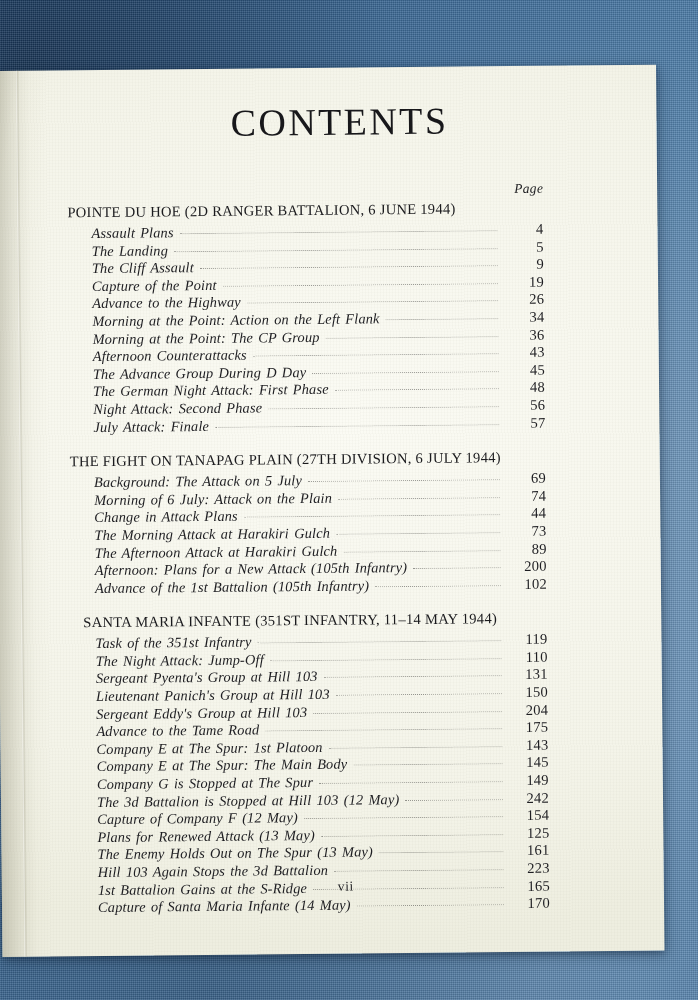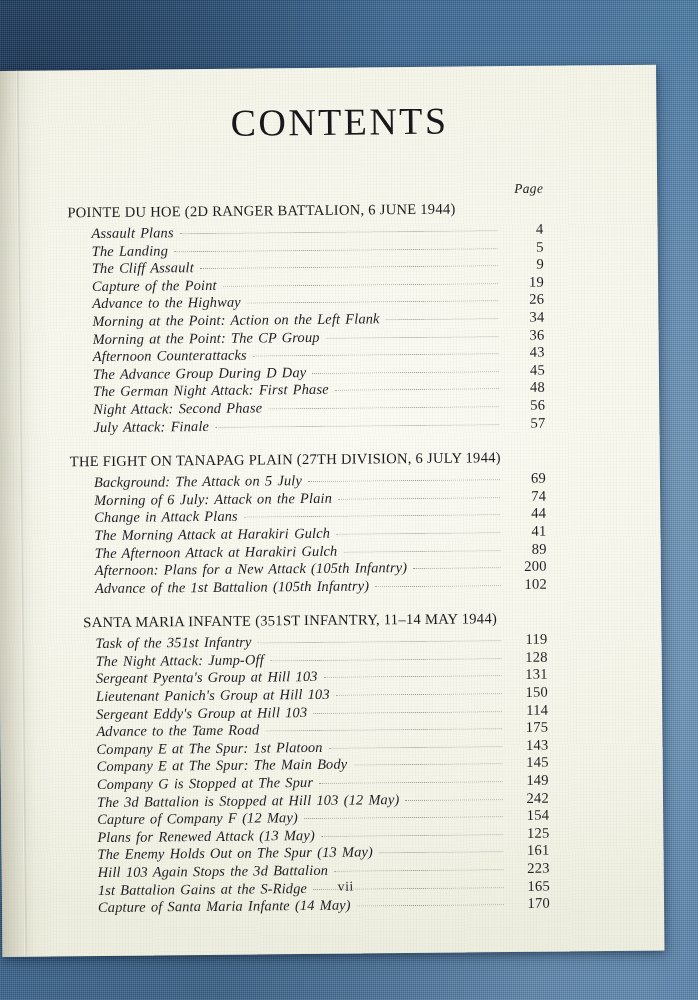--- a/index.html
+++ b/index.html
@@ -301,21 +301,21 @@
               <span class="pnum">74</span>
             </div>
             <div class="entry">
               <span class="etitle">Change in Attack Plans</span>
               <span class="leader"></span>
               <span class="pnum">44</span>
             </div>
             <div class="entry">
               <span class="etitle">The Morning Attack at Harakiri Gulch</span>
               <span class="leader"></span>
-              <span class="pnum">41</span>
+              <span class="pnum">73</span>
             </div>
             <div class="entry">
               <span class="etitle">The Afternoon Attack at Harakiri Gulch</span>
               <span class="leader"></span>
               <span class="pnum">89</span>
             </div>
             <div class="entry">
               <span class="etitle">Afternoon: Plans for a New Attack (105th Infantry)</span>
               <span class="leader"></span>
               <span class="pnum">200</span>
@@ -329,36 +329,36 @@
           <div class="section">
             <div class="sec-head indent-b">SANTA MARIA INFANTE (351ST INFANTRY, 11–14 MAY 1944)</div>
             <div class="entry">
               <span class="etitle">Task of the 351st Infantry</span>
               <span class="leader"></span>
               <span class="pnum">119</span>
             </div>
             <div class="entry">
               <span class="etitle">The Night Attack: Jump-Off</span>
               <span class="leader"></span>
-              <span class="pnum">128</span>
+              <span class="pnum">110</span>
             </div>
             <div class="entry">
               <span class="etitle">Sergeant Pyenta's Group at Hill 103</span>
               <span class="leader"></span>
               <span class="pnum">131</span>
             </div>
             <div class="entry">
               <span class="etitle">Lieutenant Panich's Group at Hill 103</span>
               <span class="leader"></span>
               <span class="pnum">150</span>
             </div>
             <div class="entry">
               <span class="etitle">Sergeant Eddy's Group at Hill 103</span>
               <span class="leader"></span>
-              <span class="pnum">114</span>
+              <span class="pnum">204</span>
             </div>
             <div class="entry">
               <span class="etitle">Advance to the Tame Road</span>
               <span class="leader"></span>
               <span class="pnum">175</span>
             </div>
             <div class="entry">
               <span class="etitle">Company E at The Spur: 1st Platoon</span>
               <span class="leader"></span>
               <span class="pnum">143</span>

